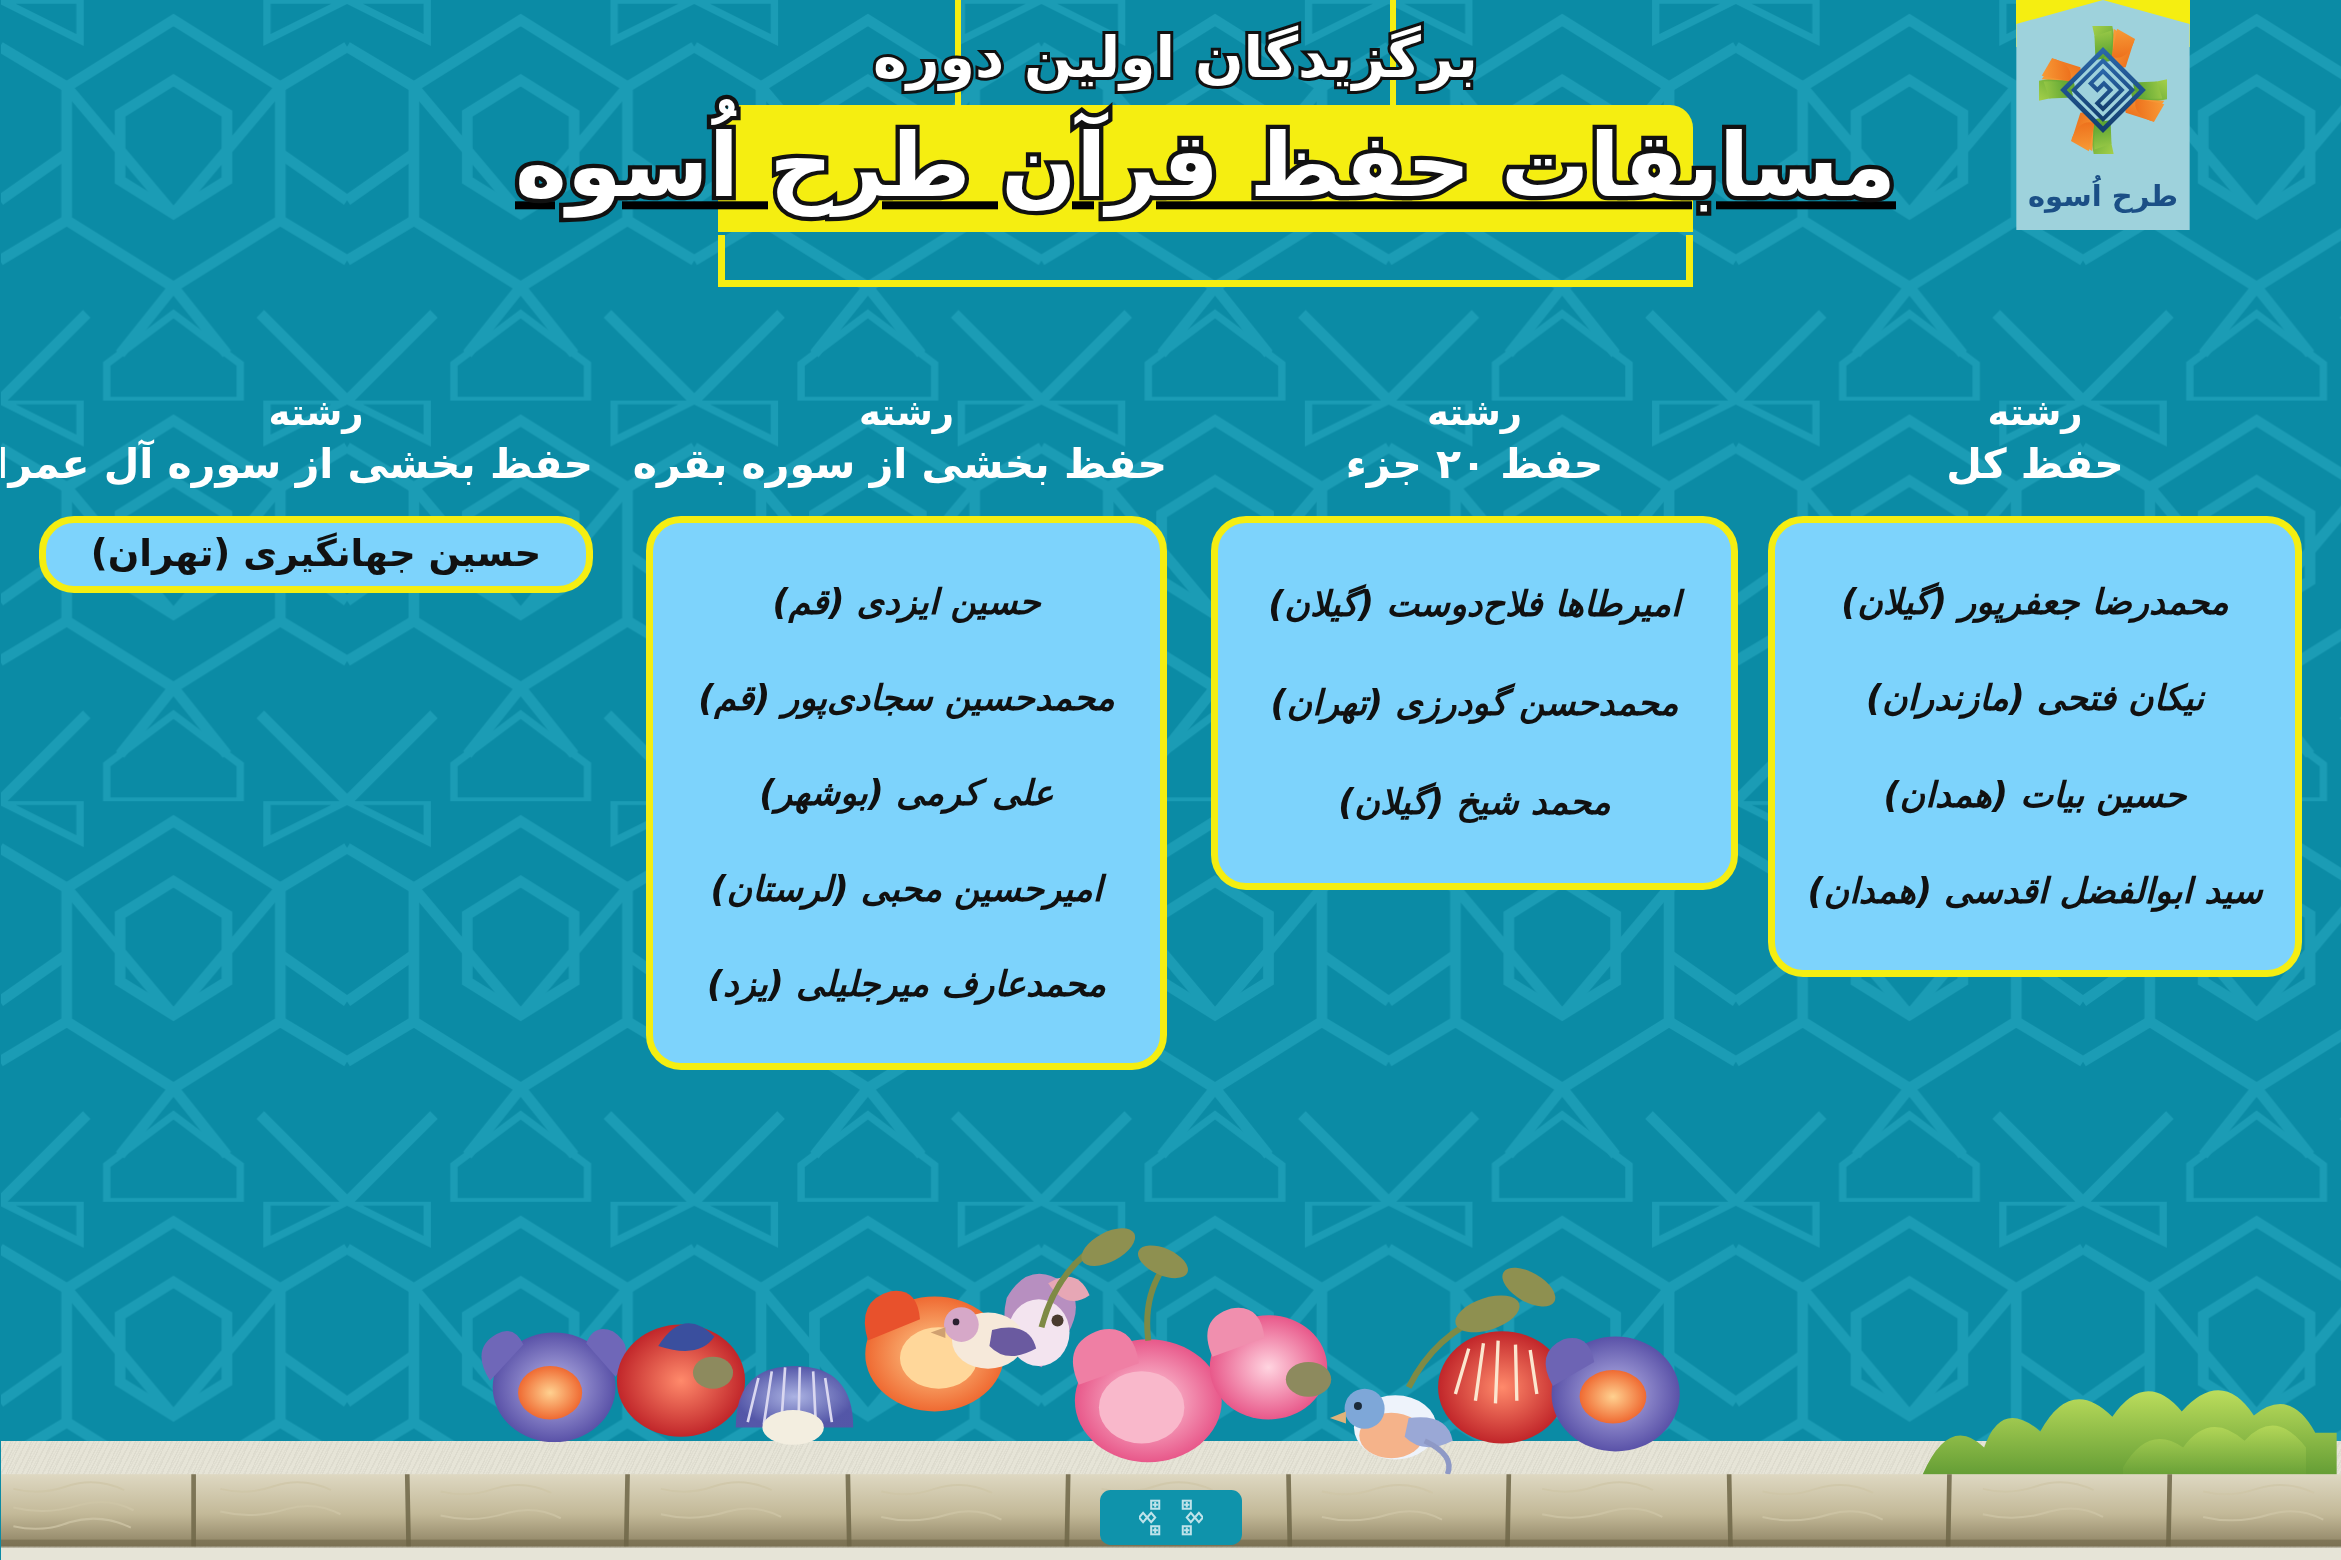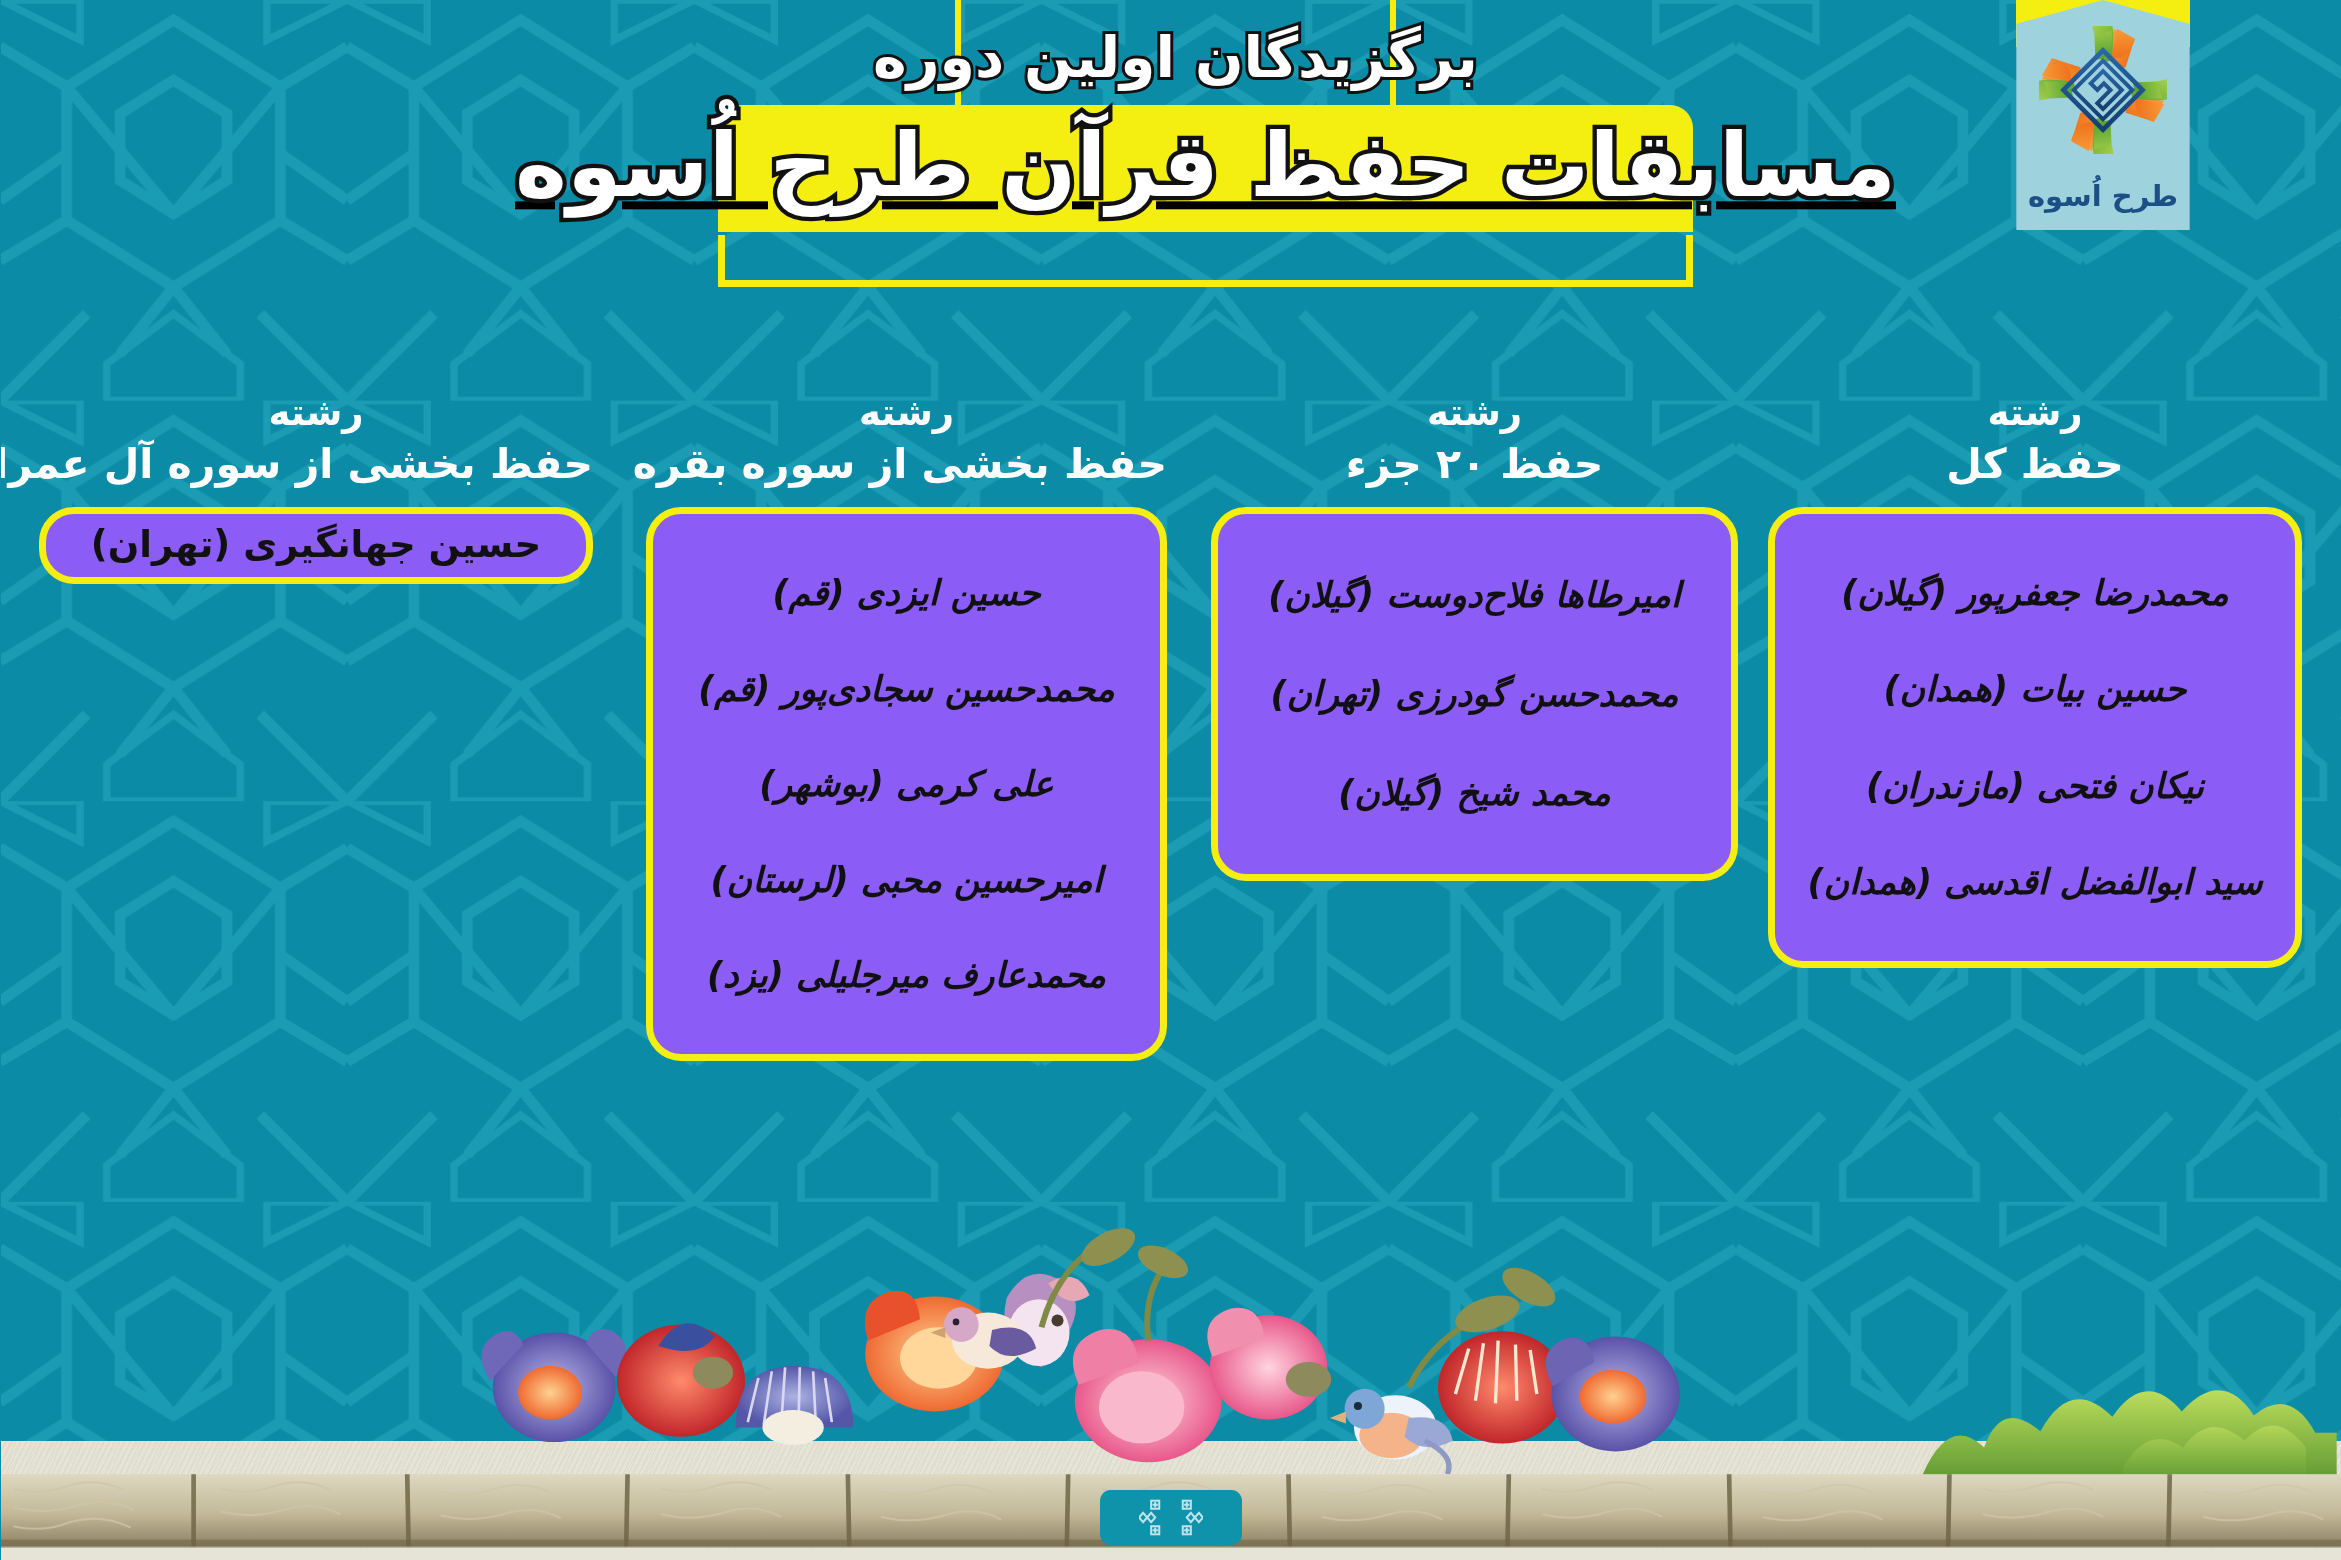--- a/index.html
+++ b/index.html
@@ -79,21 +79,21 @@
 
   .col-kind{
     text-align:center;font-size:37px;font-weight:bold;color:#ffffff;
     line-height:1.05;direction:rtl;
   }
   .col-title{
     text-align:center;font-size:41px;font-weight:bold;color:#ffffff;
     margin-top:9.3px;line-height:1.1;direction:rtl;white-space:nowrap;
   }
   .card{
-    margin-top:20px;background:#8b5cf6;border:7.3px solid #f5ee11;
+    margin-top:29px;background:#7dd3fc;border:7.3px solid #f5ee11;
     border-radius:35px;box-sizing:border-box;
     padding:31px 12px;display:flex;flex-direction:column;
     justify-content:space-around;
   }
   .card-0{height:77px;padding:0;align-items:center;justify-content:center;}
   .card-1{height:254px;}
   .card-2{height:374px;}
   .card-3{height:554px;}
 
   .name{
@@ -408,22 +408,22 @@
         <div class="name name-sm">محمدحسن گودرزی (تهران)</div>
         <div class="name name-sm">محمد شیخ (گیلان)</div>
       </div>
     </div>
 
     <div class="col col-0">
       <div class="col-kind">رشته</div>
       <div class="col-title">حفظ کل</div>
       <div class="card card-1" style="height:461px">
         <div class="name name-sm">محمدرضا جعفرپور (گیلان)</div>
+        <div class="name name-sm">نیکان فتحی (مازندران)</div>
         <div class="name name-sm">حسین بیات (همدان)</div>
-        <div class="name name-sm">نیکان فتحی (مازندران)</div>
         <div class="name name-sm">سید ابوالفضل اقدسی (همدان)</div>
       </div>
     </div>
 
   </div>
 
   <div class="footer">
     <div class="url-badge">
       <span class="orn">
         <svg viewBox="0 0 34 58" xmlns="http://www.w3.org/2000/svg">

